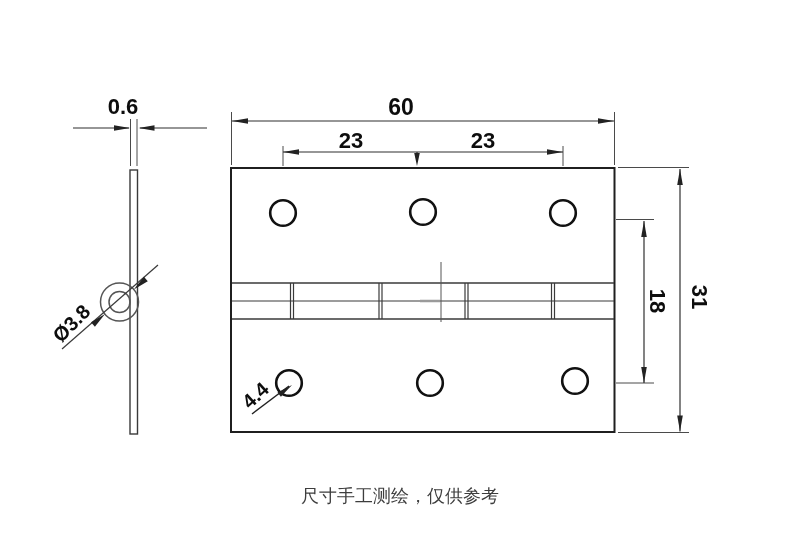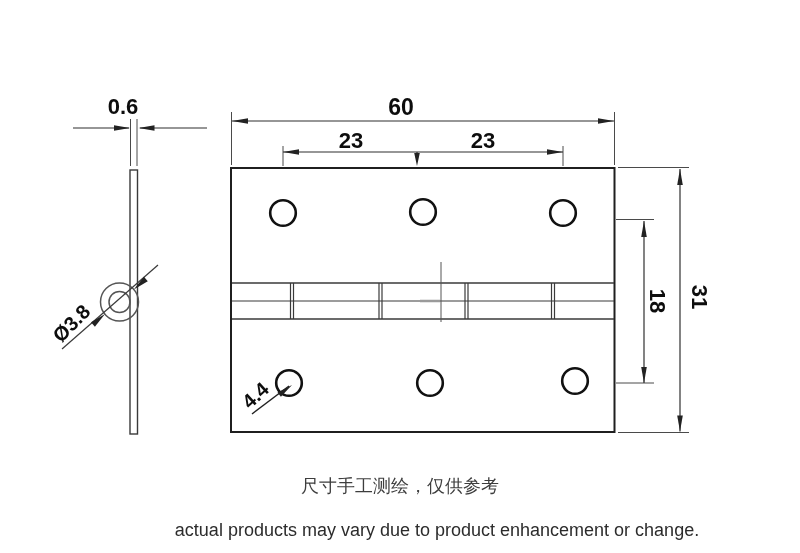--- a/index.html
+++ b/index.html
@@ -9,21 +9,21 @@
   }
   svg text{fill:#0d0d0d;}
   .dim-lg{font:700 23px "Liberation Sans",sans-serif;}
   .dim-md{font:700 22px "Liberation Sans",sans-serif;}
   .dim-sm{font:700 20px "Liberation Sans",sans-serif;}
   .footnote{
     position:absolute;white-space:nowrap;transform:translateX(-50%);
     color:#333333;font-size:18px;line-height:20px;
     font-family:"Liberation Sans",sans-serif;
   }
-  .footnote-zh{left:400px;top:476px;color:#3d3d3d;}
+  .footnote-zh{left:400px;top:486px;color:#3d3d3d;}
   .footnote-en{left:437px;top:520px;color:#2c2c2c;}
 </style>
 </head>
 <body>
 
 <div id="stage">
 
   <svg width="800" height="553" viewBox="0 0 800 553">
 
     <g>
@@ -114,15 +114,14 @@
       <text transform="translate(699,297) rotate(90)" x="0" y="7" text-anchor="middle" class="dim-md">31</text>
 
       <line x1="252" y1="414" x2="289" y2="386" stroke="#222222" stroke-width="1.4"></line>
       <polygon points="292,385 280.9,396.8 277.5,392.4" fill="#222222"></polygon>
       <text transform="translate(256,396) rotate(-42)" x="0" y="6" text-anchor="middle" class="dim-sm">4.4</text>
     </g>
   </svg>
 
   
   <div class="footnote footnote-zh">尺寸手工测绘，仅供参考</div>
-  <div class="footnote footnote-en">actual products may vary due to product enhancement or change.</div>
 
 </div>
 
 </body></html>

